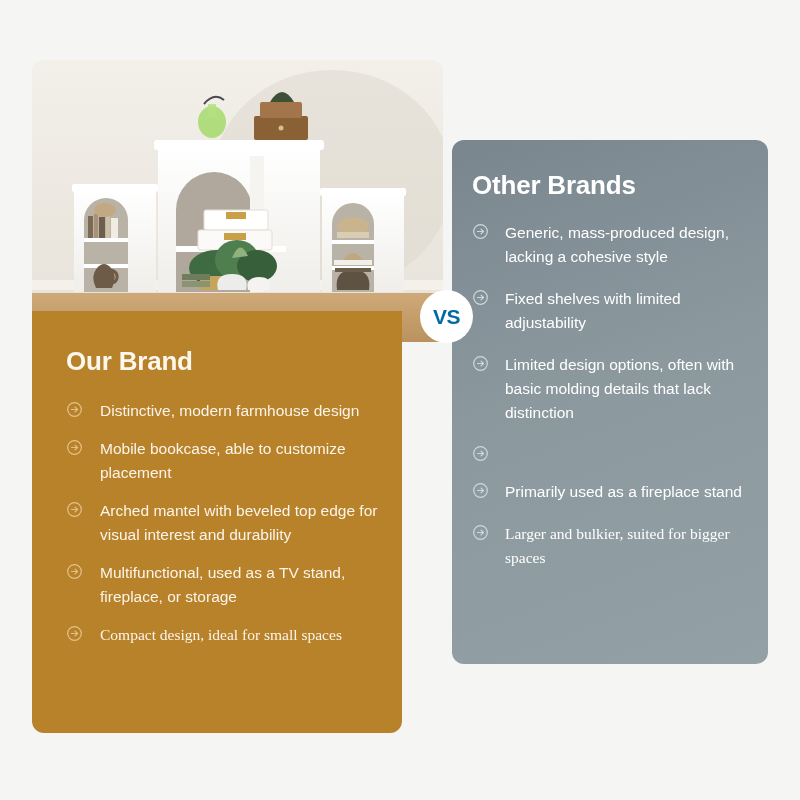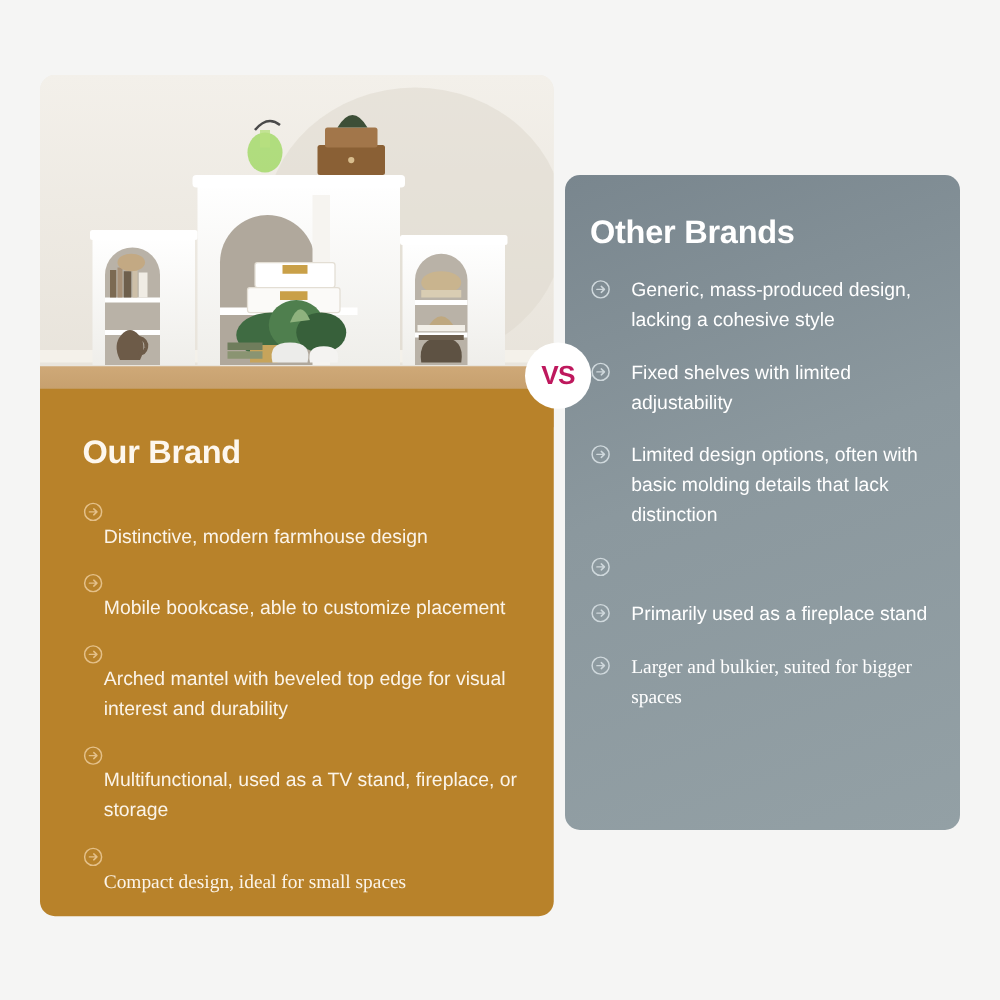--- a/index.html
+++ b/index.html
@@ -18,21 +18,21 @@
     position: absolute; left: 32px; top: 60px;
     width: 411px; height: 282px;
     border-radius: 12px 12px 0 0;
     overflow: hidden;
     background: #efece6;
   }
   .photo svg { display: block; width: 411px; height: 282px; }
 
   .panel-our {
     position: absolute; left: 32px; top: 311px;
-    width: 411px; height: 422px;
+    width: 370px; height: 422px;
     background: #b8822a;
     border-radius: 0 0 12px 12px;
     box-sizing: border-box;
     padding: 35px 22px 20px 34px;
   }
   .panel-our .ttl {
     color: #fdf7ee;
     font-size: 26px; font-weight: bold;
     letter-spacing: -0.2px;
     margin: 0 0 22px 0;
@@ -60,34 +60,34 @@
     display: flex; align-items: flex-start;
     margin-bottom: 16px;
   }
   ul.blist li:last-child { margin-bottom: 0; font-family: Liberation Serif, serif; }
   .bicon { flex: 0 0 auto; width: 17px; height: 17px; margin-top: 2px; }
   .bicon svg { display: block; width: 17px; height: 17px; }
   .btext { font-size: 15.5px; line-height: 1.55; }
 
   .panel-our .btext { color: #fbf4e9; margin-left: 17px; }
   .panel-our .bicon svg { stroke: #e4c089; }
-  .panel-our ul.blist li { margin-bottom: 14px; flex-direction: column; }
+  .panel-our ul.blist li { margin-bottom: 14px; }
 
   .panel-other .btext { color: #ffffff; margin-left: 16px; }
   .panel-other .bicon svg { stroke: #cfd8dc; }
   .panel-other ul.blist li { margin-bottom: 18px; }
 
   
   .vs {
-    position: absolute; left: 420px; top: 274px;
+    position: absolute; left: 420px; top: 290px;
     width: 53px; height: 53px;
     border-radius: 50%;
     background: #ffffff;
     display: flex; align-items: center; justify-content: center;
-    color: #be185d;
+    color: #0369a1;
     font-size: 21px; font-weight: bold; letter-spacing: -0.5px;
   }
 </style>
 </head>
 <body>
 
 <div class="stage">
 
   <div class="photo">
     <svg viewBox="0 0 411 282" xmlns="http://www.w3.org/2000/svg">

